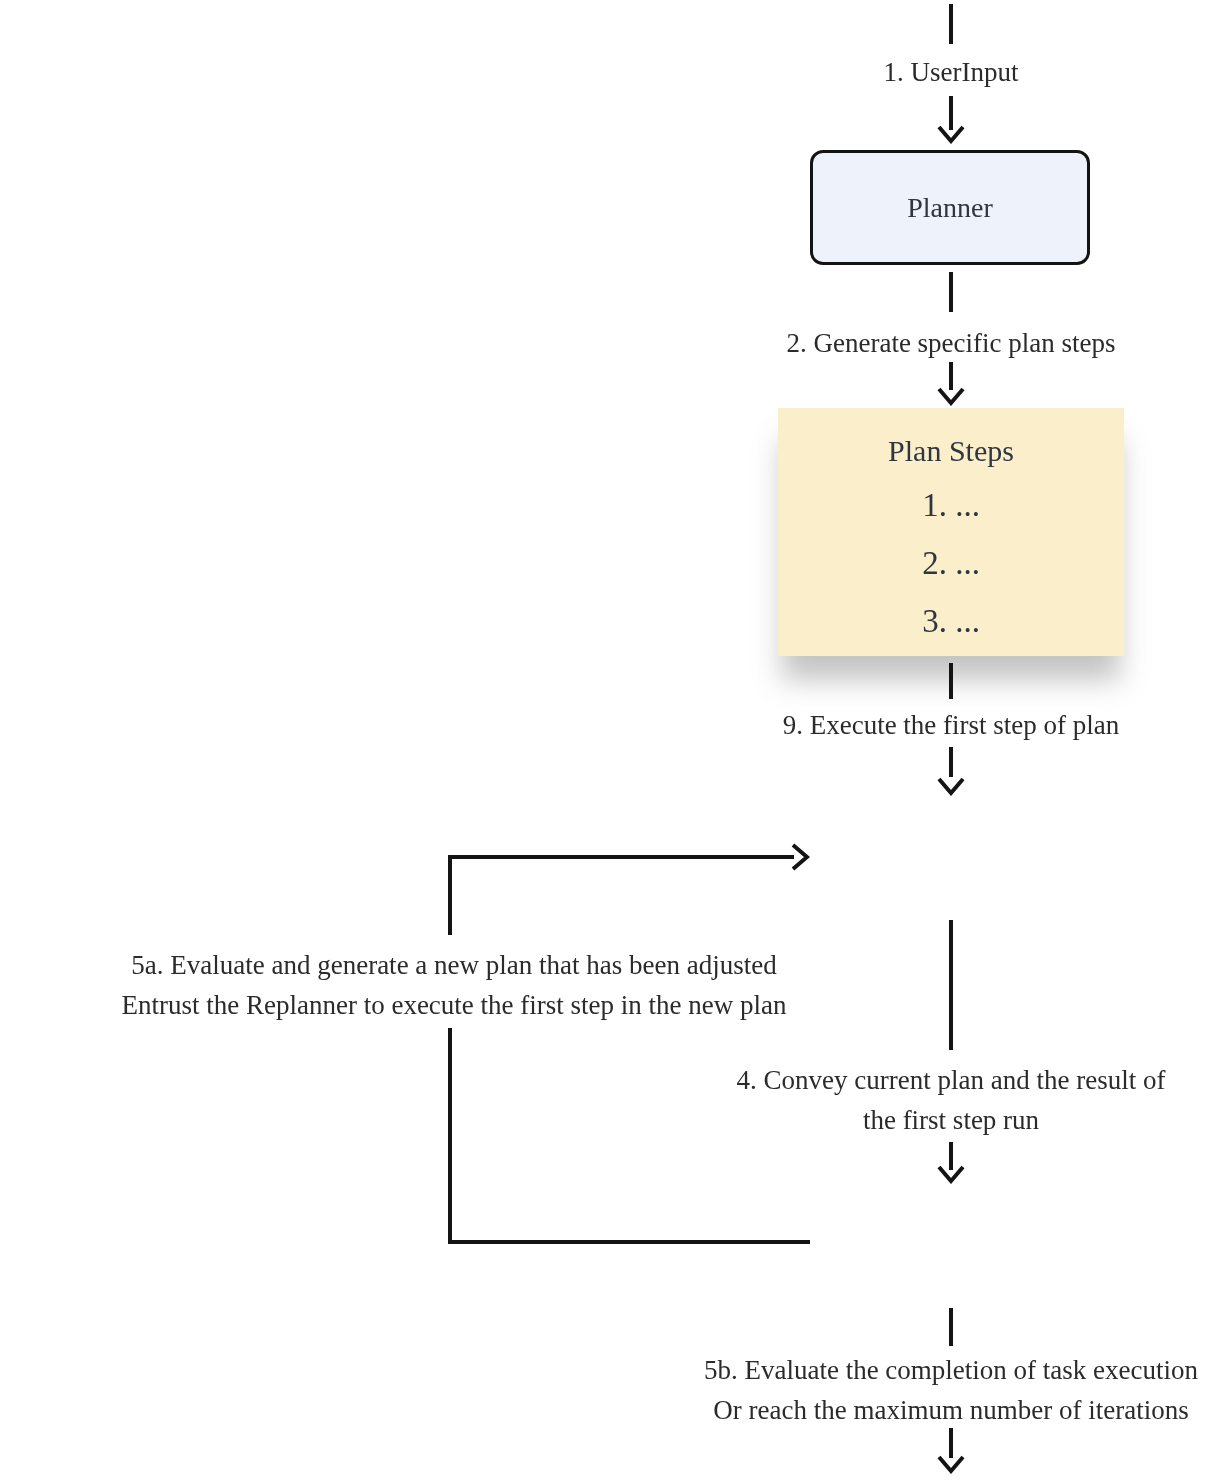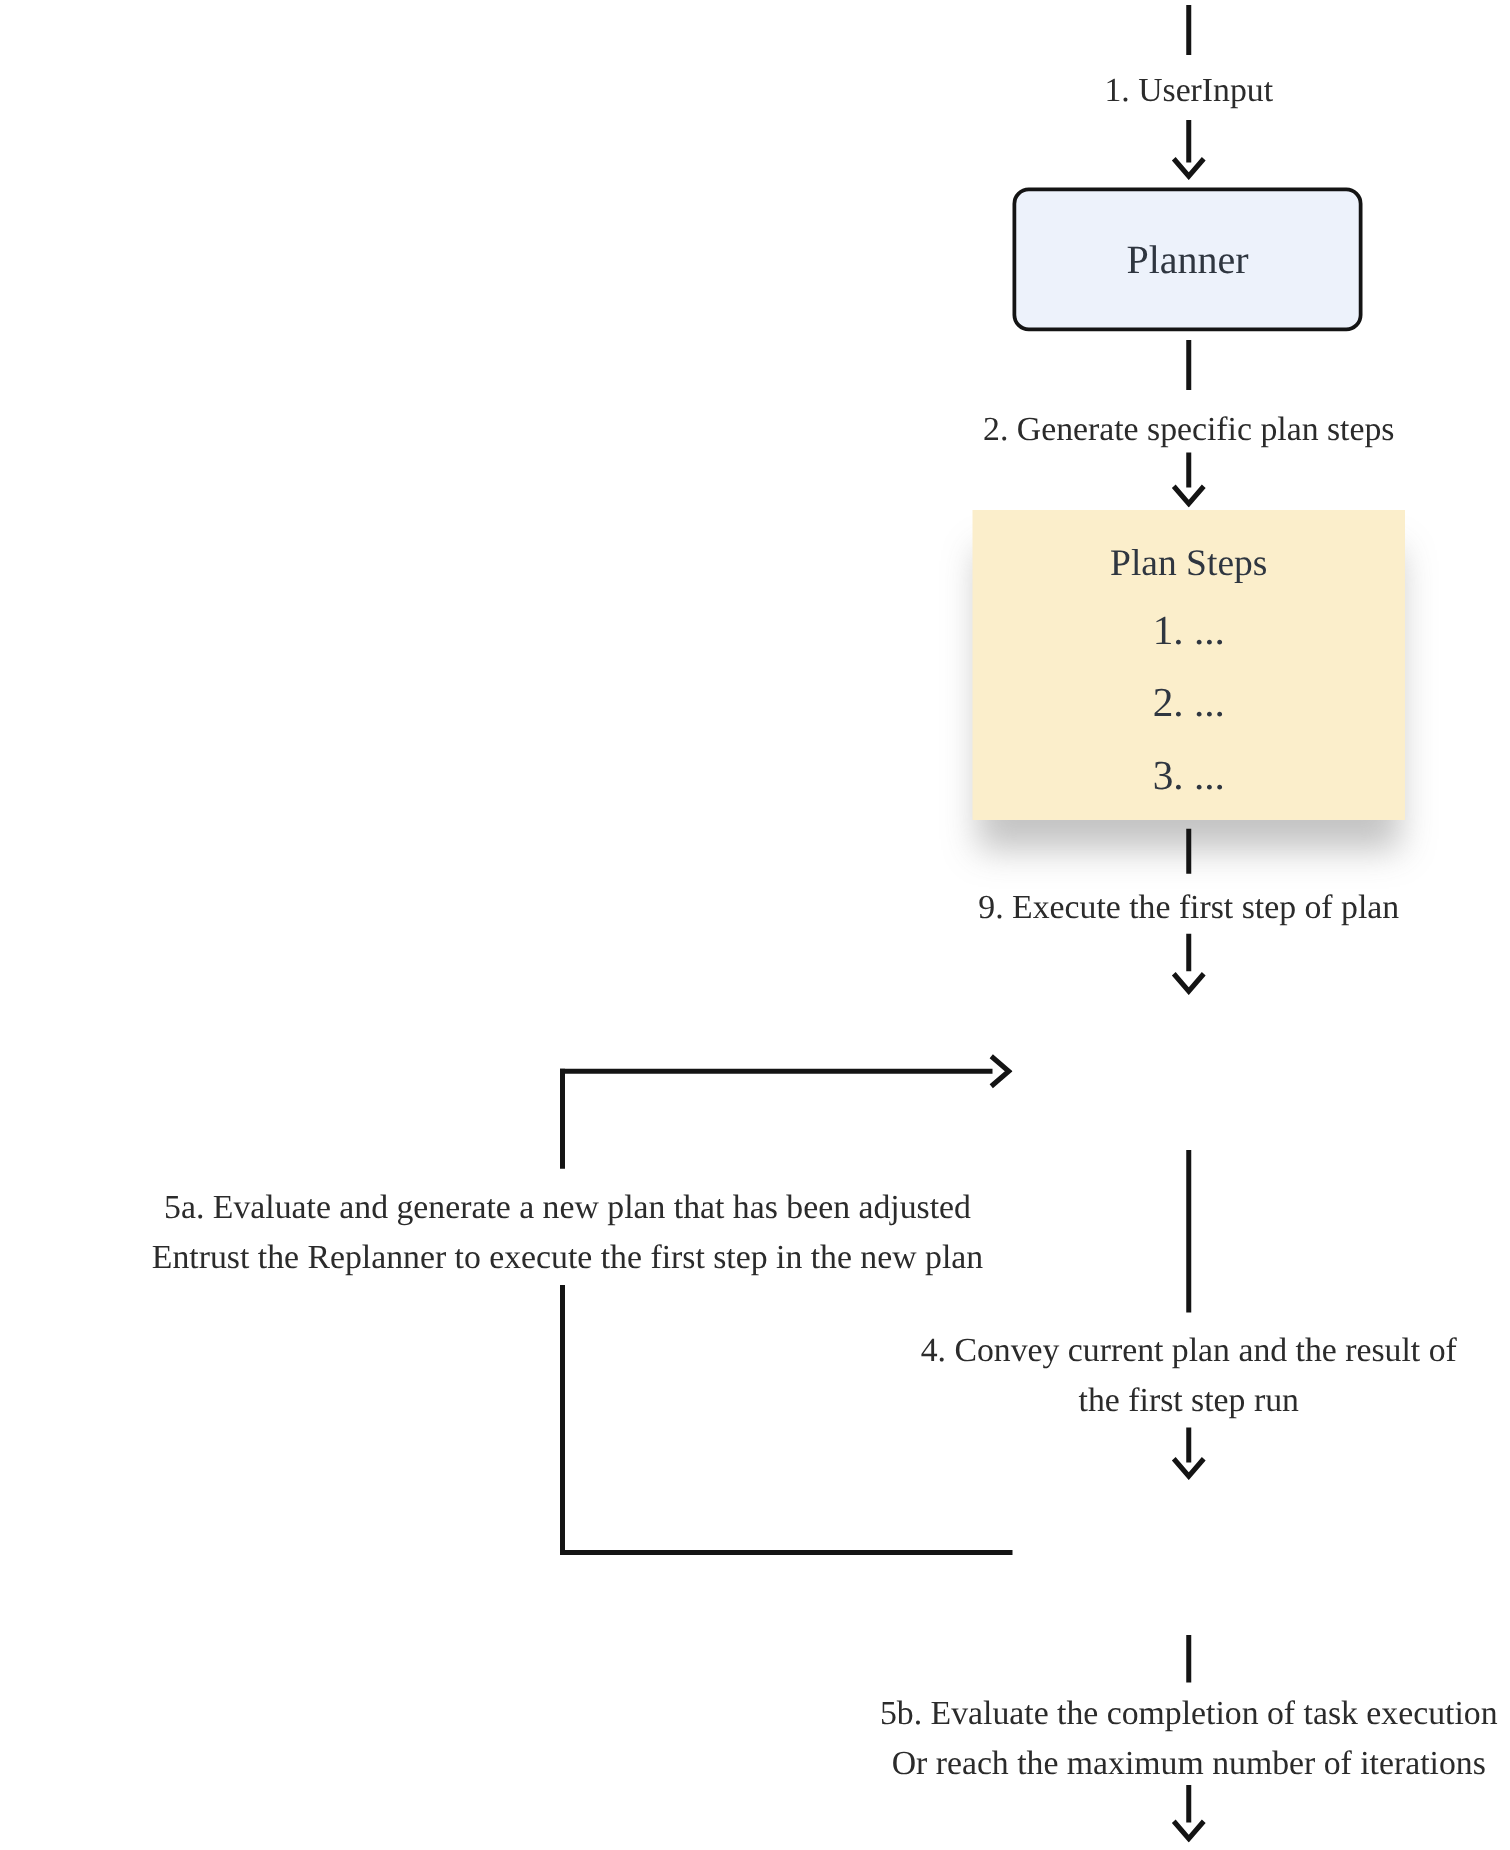--- a/index.html
+++ b/index.html
@@ -18,21 +18,21 @@
   .hline{position:absolute;height:4px;background:var(--line);}
   .edge-label{
     position:absolute; text-align:center; font-size:27px; line-height:34px;
     color:var(--text); white-space:nowrap;
   }
   .edge-label.two-line{line-height:40px;}
   .node{
     position:absolute; width:280px; height:115px; box-sizing:border-box;
     background:var(--node-fill); border:3px solid var(--node-border);
     border-radius:13px; display:flex; align-items:center; justify-content:center;
-    font-size:32px; color:var(--node-text);text-align:right;
+    font-size:28px; color:var(--node-text);text-align:right;
   }
   .plan-box{
     position:absolute; left:734px; top:408px; width:346px; height:248px;
     background:var(--plan-fill); text-align:center; box-sizing:border-box;
     padding-top:18px; color:var(--node-text);
     box-shadow:0 28px 26px -4px rgba(125,125,125,0.45);
   }
   .plan-title{font-size:30px; line-height:50px;}
   .plan-item{font-size:33px; line-height:58px;}
   .chev{position:absolute;}

